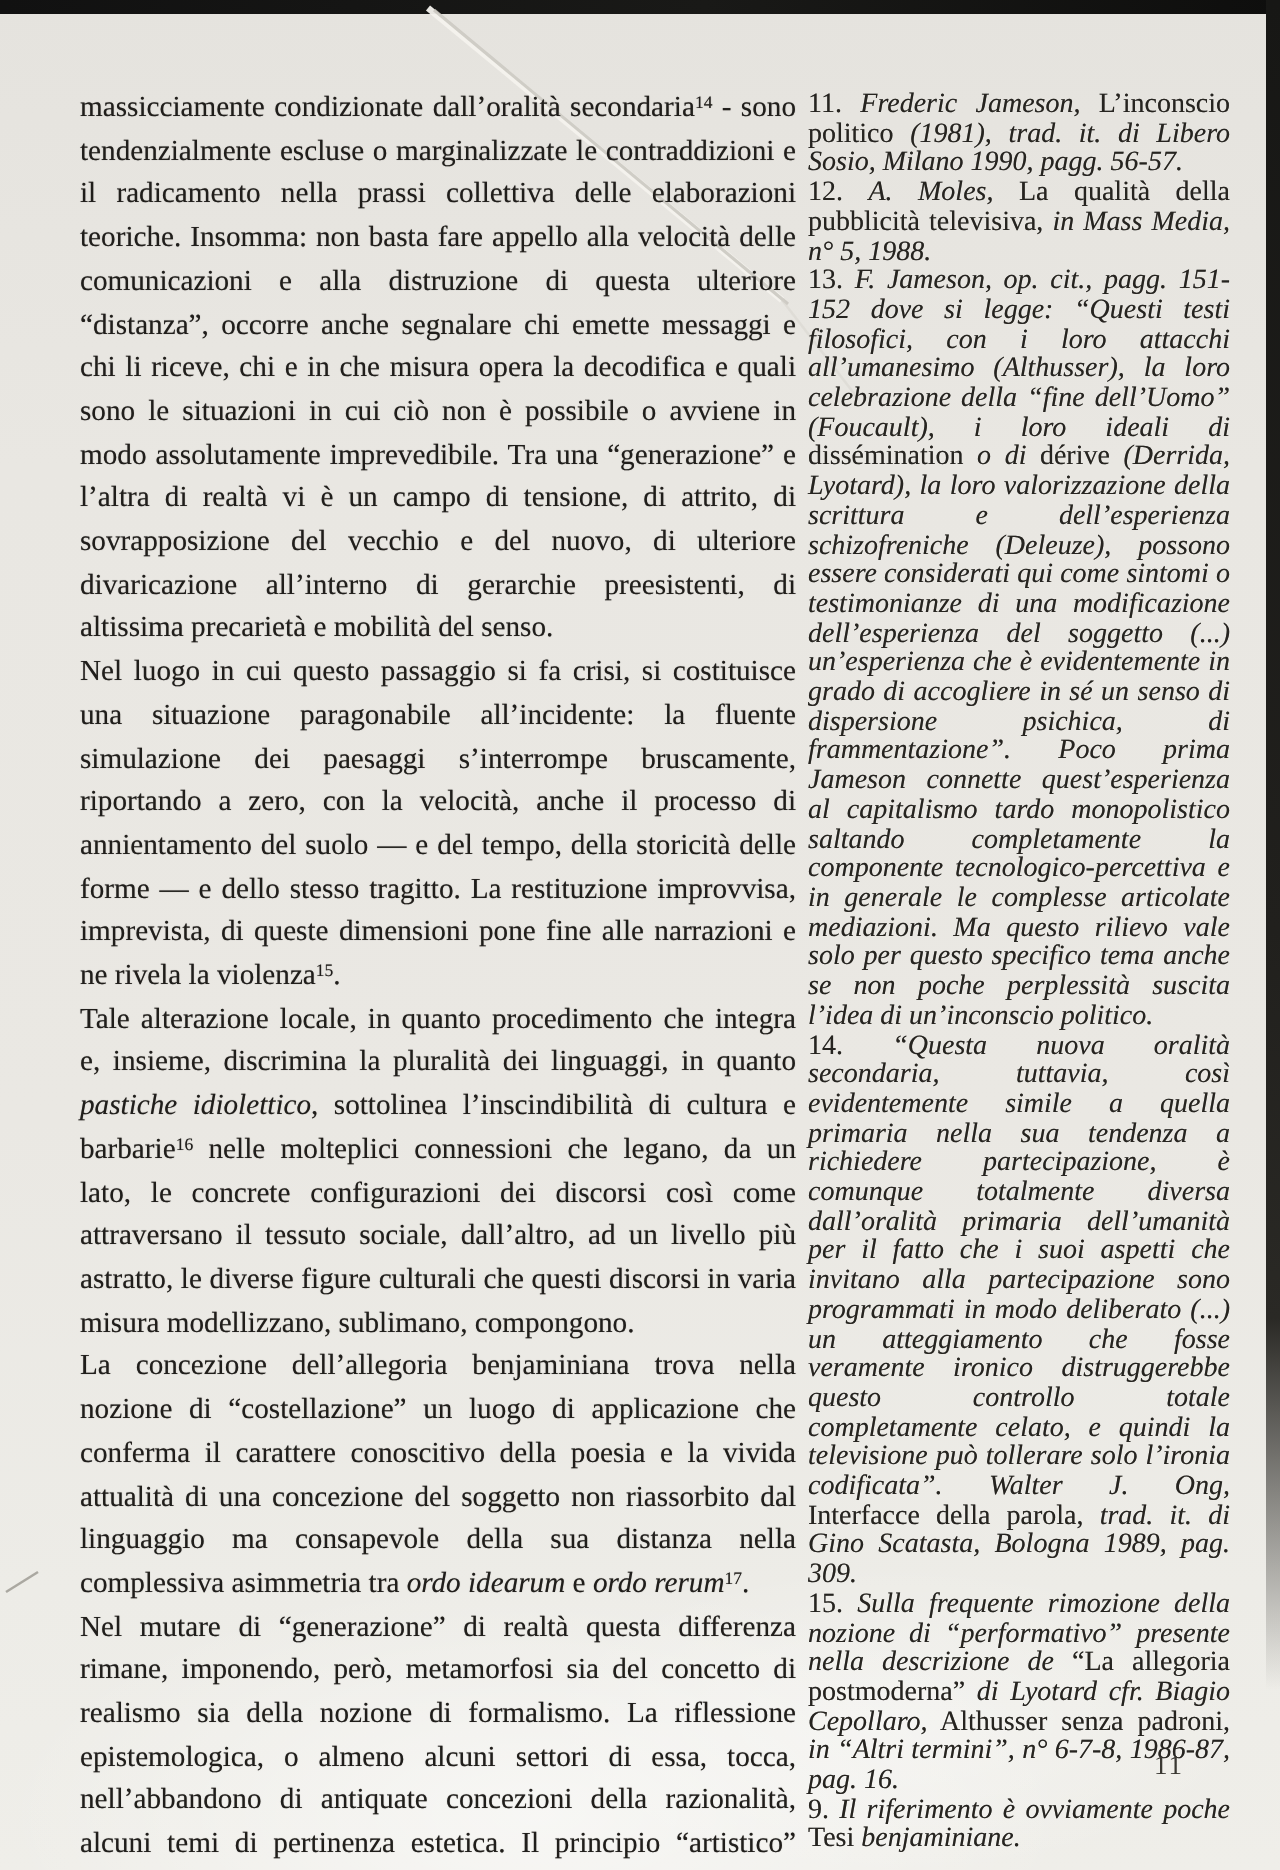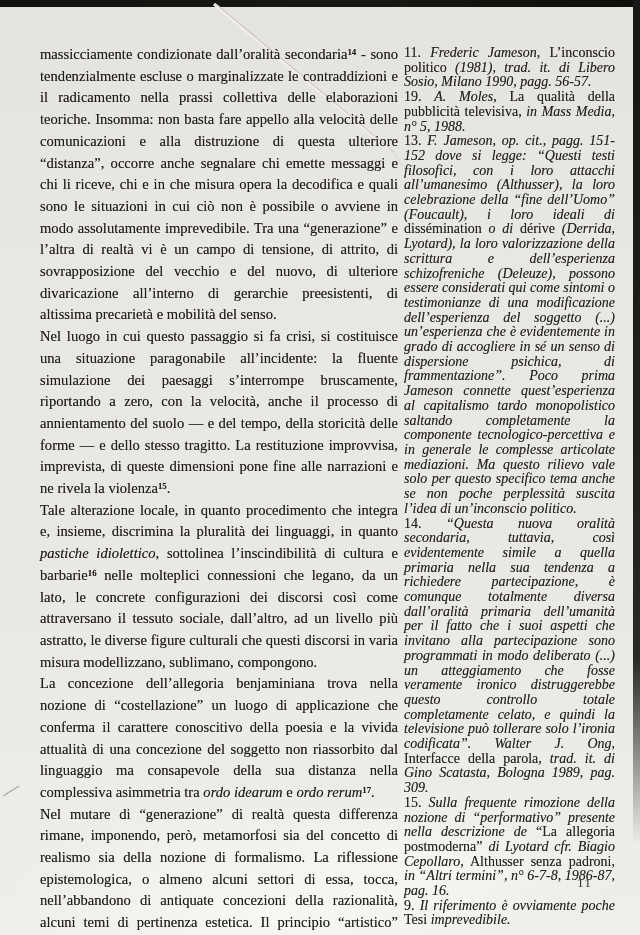--- a/index.html
+++ b/index.html
@@ -27,21 +27,21 @@
   .main-col p{margin:0;padding:0;}
   .notes-col{
     position:absolute;left:404px;top:46px;width:211px;
     font-size:14px;line-height:14.7px;
     text-align:justify;color:#262420;
     text-shadow:0 0 0.3px rgba(38,36,32,0.5);
   }
   .notes-col p{margin:0;padding:0;}
   .it{font-style:italic;}
   .rm{font-style:normal;}
-  sup.fnref{font-size:60%;line-height:0;vertical-align:baseline;position:relative;top:-0.45em;font-weight:bold;}
+  sup.fnref{font-size:60%;line-height:0;vertical-align:baseline;position:relative;top:-0.45em;}
   .page-number{
     position:absolute;left:561px;top:875px;
     font-size:13.5px;color:#3a3833;letter-spacing:1px;margin-left:16px;
   }
 </style>
 </head>
 <body>
 
 <div class="page">
 
@@ -58,22 +58,22 @@
   <div class="main-col" id="main-col">
       <p><span class="rm">massicciamente condizionate dall’oralità secondaria</span><sup class="fnref">14</sup><span class="rm"> - sono tendenzialmente escluse o marginalizzate le contraddizioni e il radicamento nella prassi collettiva delle elaborazioni teoriche. Insomma: non basta fare appello alla velocità delle comunicazioni e alla distruzione di questa ulteriore “distanza”, occorre anche segnalare chi emette messaggi e chi li riceve, chi e in che misura opera la decodifica e quali sono le situazioni in cui ciò non è possibile o avviene in modo assolutamente imprevedibile. Tra una “generazione” e l’altra di realtà vi è un campo di tensione, di attrito, di sovrapposizione del vecchio e del nuovo, di ulteriore divaricazione all’interno di gerarchie preesistenti, di altissima precarietà e mobilità del senso.</span></p>
       <p><span class="rm">Nel luogo in cui questo passaggio si fa crisi, si costituisce una situazione paragonabile all’incidente: la fluente simulazione dei paesaggi s’interrompe bruscamente, riportando a zero, con la velocità, anche il processo di annientamento del suolo — e del tempo, della storicità delle forme — e dello stesso tragitto. La restituzione improvvisa, imprevista, di queste dimensioni pone fine alle narrazioni e ne rivela la violenza</span><sup class="fnref">15</sup><span class="rm">.</span></p>
       <p><span class="rm">Tale alterazione locale, in quanto procedimento che integra e, insieme, discrimina la pluralità dei linguaggi, in quanto </span><span class="it">pastiche idiolettico</span><span class="rm">, sottolinea l’inscindibilità di cultura e barbarie</span><sup class="fnref">16</sup><span class="rm"> nelle molteplici connessioni che legano, da un lato, le concrete configurazioni dei discorsi così come attraversano il tessuto sociale, dall’altro, ad un livello più astratto, le diverse figure culturali che questi discorsi in varia misura modellizzano, sublimano, compongono.</span></p>
       <p><span class="rm">La concezione dell’allegoria benjaminiana trova nella nozione di “costellazione” un luogo di applicazione che conferma il carattere conoscitivo della poesia e la vivida attualità di una concezione del soggetto non riassorbito dal linguaggio ma consapevole della sua distanza nella complessiva asimmetria tra </span><span class="it">ordo idearum</span><span class="rm"> e </span><span class="it">ordo rerum</span><sup class="fnref">17</sup><span class="rm">.</span></p>
       <p><span class="rm">Nel mutare di “generazione” di realtà questa differenza rimane, imponendo, però, metamorfosi sia del concetto di realismo sia della nozione di formalismo. La riflessione epistemologica, o almeno alcuni settori di essa, tocca, nell’abbandono di antiquate concezioni della razionalità, alcuni temi di pertinenza estetica. Il principio “artistico” indicato da Edgar Morin nel suo </span></p>
     </div>
 
   <div class="notes-col" id="notes-col">
       <p><span class="rm">11. </span><span class="it">Frederic Jameson,</span><span class="rm"> L’inconscio politico </span><span class="it">(1981), trad. it. di Libero Sosio, Milano 1990, pagg. 56-57.</span></p>
-      <p><span class="rm">19. </span><span class="it">A. Moles,</span><span class="rm"> La qualità della pubblicità televisiva, </span><span class="it">in Mass Media, n° 5, 1988.</span></p>
+      <p><span class="rm">12. </span><span class="it">A. Moles,</span><span class="rm"> La qualità della pubblicità televisiva, </span><span class="it">in Mass Media, n° 5, 1988.</span></p>
       <p><span class="rm">13. </span><span class="it">F. Jameson, op. cit., pagg. 151-152 dove si legge: “Questi testi filosofici, con i loro attacchi all’umanesimo (Althusser), la loro celebrazione della “fine dell’Uomo” (Foucault), i loro ideali di </span><span class="rm">dissémination</span><span class="it"> o di </span><span class="rm">dérive</span><span class="it"> (Derrida, Lyotard), la loro valorizzazione della scrittura e dell’esperienza schizofreniche (Deleuze), possono essere considerati qui come sintomi o testimonianze di una modificazione dell’esperienza del soggetto (...) un’esperienza che è evidentemente in grado di accogliere in sé un senso di dispersione psichica, di frammentazione”. Poco prima Jameson connette quest’esperienza al capitalismo tardo monopolistico saltando completamente la componente tecnologico-percettiva e in generale le complesse articolate mediazioni. Ma questo rilievo vale solo per questo specifico tema anche se non poche perplessità suscita l’idea di un’inconscio politico.</span></p>
       <p><span class="rm">14. </span><span class="it">“Questa nuova oralità secondaria, tuttavia, così evidentemente simile a quella primaria nella sua tendenza a richiedere partecipazione, è comunque totalmente diversa dall’oralità primaria dell’umanità per il fatto che i suoi aspetti che invitano alla partecipazione sono programmati in modo deliberato (...) un atteggiamento che fosse veramente ironico distruggerebbe questo controllo totale completamente celato, e quindi la televisione può tollerare solo l’ironia codificata”. Walter J. Ong,</span><span class="rm"> Interfacce della parola, </span><span class="it">trad. it. di Gino Scatasta, Bologna 1989, pag. 309.</span></p>
       <p><span class="rm">15. </span><span class="it">Sulla frequente rimozione della nozione di “performativo” presente nella descrizione de </span><span class="rm">“La allegoria postmoderna” </span><span class="it">di Lyotard cfr. Biagio Cepollaro,</span><span class="rm"> Althusser senza padroni, </span><span class="it">in “Altri termini”, n° 6-7-8, 1986-87, pag. 16.</span></p>
-      <p><span class="rm">9. </span><span class="it">Il riferimento è ovviamente poche </span><span class="rm">Tesi </span><span class="it">imprevedibile.</span></p>
+      <p><span class="rm">9. </span><span class="it">Il riferimento è ovviamente poche </span><span class="rm">Tesi </span><span class="it">benjaminiane.</span></p>
     </div>
 
   <div class="page-number">11</div>
 
 </div>
 
 </body></html>

